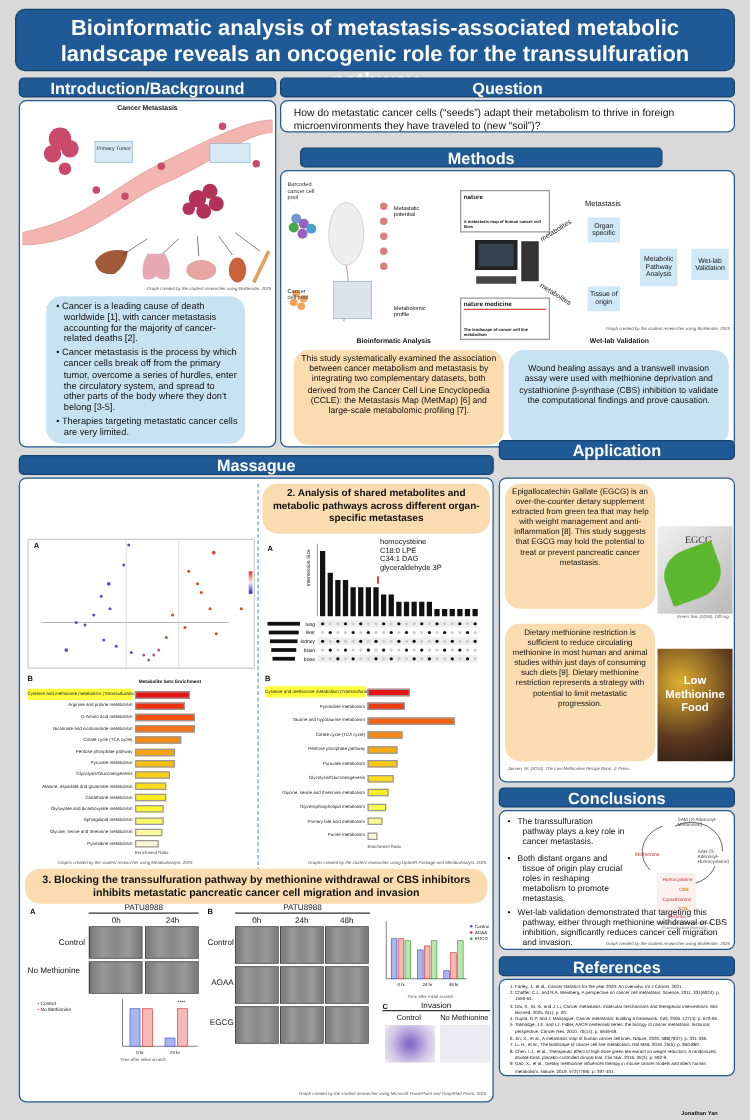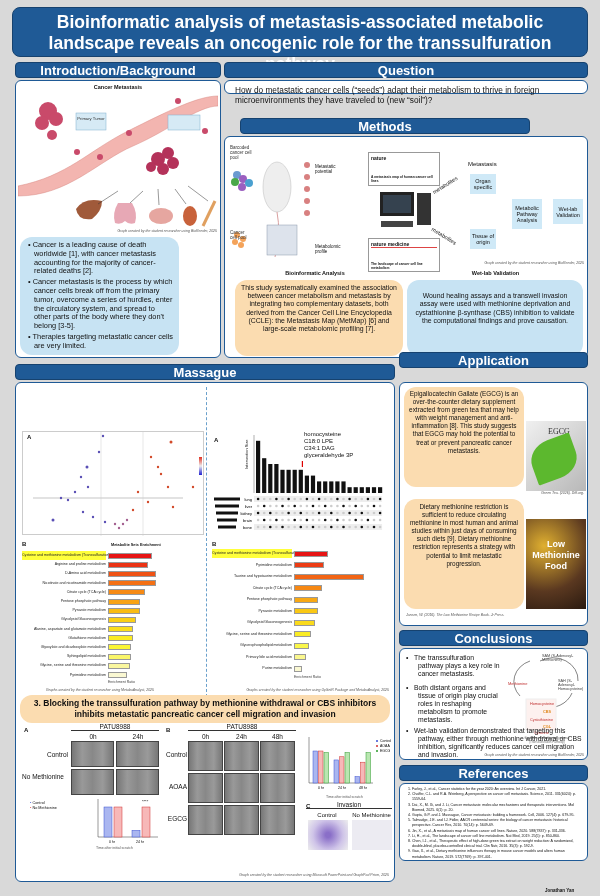--- a/index.html
+++ b/index.html
@@ -64,31 +64,31 @@
     <line x1="185" y1="135" x2="197" y2="110" stroke="#e0a060" stroke-width="3"></line>
     <g stroke="#333" stroke-width="0.5">
         <line x1="100" y1="100" x2="80" y2="113"></line>
         <line x1="125" y1="100" x2="112" y2="112"></line>
         <line x1="140" y1="98" x2="141" y2="114"></line>
         <line x1="157" y1="98" x2="168" y2="113"></line>
         <line x1="170" y1="95" x2="190" y2="110"></line>
       </g>
   </svg>
   <div class="abs small" style="right:3px;top:148px">Graph created by the student researcher using BioRender, 2025</div>
-  <div class="abs blue-box" style="left:4px;top:156px;width:159px;height:118px;padding:4px 6px;font-size:7.4px;line-height:8.8px">
+  <div class="abs blue-box" style="left:21px;top:156px;width:159px;height:118px;padding:4px 6px;font-size:7.4px;line-height:8.8px">
     <ul class="bul">
       <li>• <span>Cancer is a leading cause of death worldwide [1], with cancer metastasis accounting for the majority of cancer-related deaths [2].</span></li>
       <li style="margin-top:2px">• <span>Cancer metastasis is the process by which cancer cells break off from the primary tumor, overcome a series of hurdles, enter the circulatory system, and spread to other parts of the body where they don't belong [3-5].</span></li>
       <li style="margin-top:2px">• <span>Therapies targeting metastatic cancer cells are very limited.</span></li>
     </ul>
   </div>
 </div>
 
 <div class="abs hdr sec" style="left:224px;top:62px;width:364px">Question</div>
-<div class="abs panel" style="left:224px;top:80px;width:364px;height:14px;padding:4px 10px;font-size:8.3px;line-height:10px">How do metastatic cancer cells (“seeds”) adapt their metabolism to thrive in foreign microenvironments they have traveled to (new “soil”)?</div>
+<div class="abs panel" style="left:224px;top:80px;width:364px;height:26px;padding:4px 10px;font-size:8.3px;line-height:10px">How do metastatic cancer cells (“seeds”) adapt their metabolism to thrive in foreign microenvironments they have traveled to (new “soil”)?</div>
 
 <div class="abs hdr sec" style="left:240px;top:118px;width:290px">Methods</div>
 <div class="abs panel" style="left:224px;top:136px;width:364px;height:222px">
   <div class="abs" style="left:5px;top:8px;font-size:4.5px;width:22px;line-height:5px;color:#333">Barcoded cancer cell pool</div>
   <svg class="abs" style="left:4px;top:10px" width="110" height="120">
     <g fill="#6b9ad0">
         <circle cx="8" cy="28" r="4"></circle>
         <circle cx="14" cy="32" r="4" fill="#9b5fc0"></circle>
         <circle cx="6" cy="35" r="4" fill="#4aa84a"></circle>
         <circle cx="13" cy="40" r="4" fill="#9b5fc0"></circle>
@@ -253,20 +253,21 @@
           <div class="blbl" style="width: 84px; margin-right: 2px;">Pyrimidine metabolism</div>
           <div class="bar" style="width: 19px; background: rgb(250, 248, 210);"></div>
         </div>
         <div style="margin-left: 86px; font-size: 3.5px; color: rgb(68, 68, 68);">Enrichment Ratio</div>
       </div>
   </div>
   <div class="abs small" style="left:30px;top:305px">Graphs created by the student researcher using MetaboAnalyst, 2025</div>
 
   <div class="abs" style="left:190px;top:4px;width:0;height:310px;border-left:1px dashed #6aa0cc"></div>
 
+  <div class="abs peach-box ct" style="left:194px;top:4px;width:182px;height:40px;padding:3px;font-size:8px;font-weight:bold;line-height:10px">2. Analysis of shared metabolites and metabolic pathways across different organ-specific metastases</div>
   <div class="abs" style="left:196px;top:48px;width:182px;height:104px">
     <div class="abs" style="left:2px;top:6px;font-size:6px;font-weight:bold">A</div>
     <div class="abs" style="left:92px;top:0px;font-size:6px;line-height:7px">
       <div>homocysteine</div>
         <div>C18:0 LPE</div>
         <div>C34:1 DAG</div>
         <div>glyceraldehyde 3P</div>
     </div>
     <div class="abs" style="left:32px;top:38px;font-size:4px;transform:rotate(-90deg);transform-origin:left top">Intersection Size</div>
     <svg class="abs" style="left:0;top:0" width="182" height="104" id="upsetsvg">

